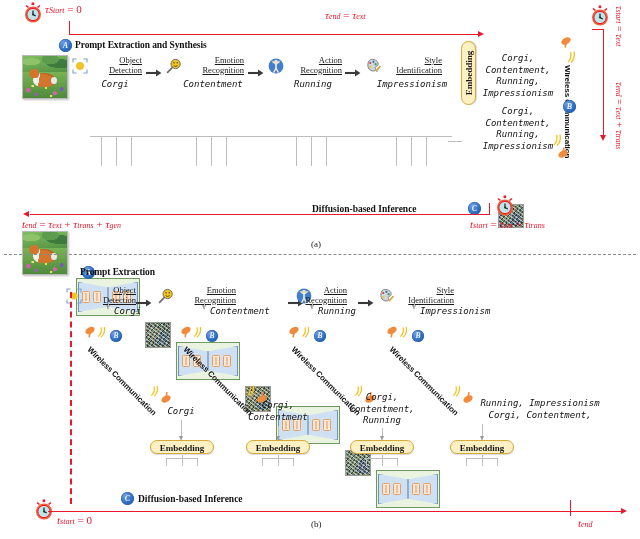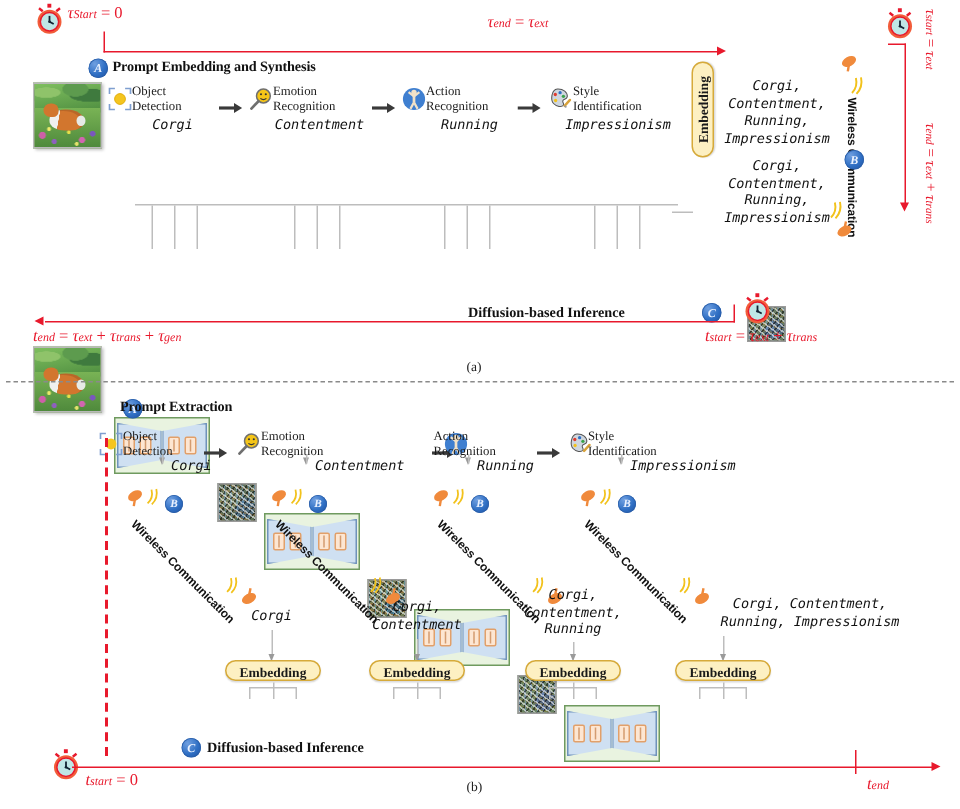--- a/index.html
+++ b/index.html
@@ -14,21 +14,21 @@
   }
   .fig { position:absolute; left:0; top:0; width:640px; height:539px; }
   .abs { position:absolute; }
 
   
   .serif-b { font-family:"Liberation Serif", serif; font-weight:bold; }
   .serif   { font-family:"Liberation Serif", serif; }
   .mono-i  { font-family:"DejaVu Sans Mono", monospace; font-style:italic; }
   .mathred { color:#e8192c; font-family:"Liberation Serif", serif; font-style:italic; }
 
-  .task-title { font-size:8.5px; line-height:9.5px; text-align:left; color:#1a1a1a; }
+  .task-title { font-size:8.5px; line-height:9.5px; text-align:right; color:#1a1a1a;text-decoration:underline; }
   .task-val   { font-size:9px; color:#111; text-align:center; white-space:nowrap; }
 
   .prompt-hdr { font-size:9.5px; letter-spacing:-0.1px; white-space:nowrap; }
 
   
   .badge {
     border-radius:50%;
     background: radial-gradient(circle at 32% 28%, #6f9fe0 0%, #2f6fc4 55%, #1f4f9c 100%);
     color:#eaf2ff; text-align:center; font-family:"Liberation Serif", serif;
     font-style:italic; font-weight:bold; box-shadow:0 0 0 0.5px #2a5ea8 inset;
@@ -134,21 +134,21 @@
   </div>
 
   <div class="abs vline" style="left:69px; top:21px; height:14px;"></div>
   <div class="abs hline" style="left:69px; top:34px; width:410px;"></div>
   <div class="abs arrowhead-r" style="left:478px; top:30.6px;"></div>
   <div class="abs mathred" style="left:325px; top:9px; font-size:11px;">
     <span>τ</span><span style="font-size:8px;">end</span><span style="font-style:normal;"> = </span><span>τ</span><span style="font-size:8px;">ext</span>
   </div>
 
   <div class="abs badge" style="left:59px; top:39px; width:13px; height:13px; font-size:8px; line-height:13px;">A</div>
-  <div class="abs serif-b prompt-hdr" style="left:75px; top:40px;">Prompt Embedding and Synthesis</div>
+  <div class="abs serif-b prompt-hdr" style="left:75px; top:40px;">Prompt Extraction and Synthesis</div>
 
   <div class="abs thumb" style="left:22px; top:55px; width:46px; height:44px;">
     <div class="sky"></div>
       <div class="grass"></div>
       <div class="dog"></div>
   </div>
 
   <div class="abs" style="left:72px; top:58px; width:16px; height:16px;">
     <svg width="16" height="16" viewBox="0 0 16 16">
       <path d="M1 4.6 V1 H4.6 M11.4 1 H15 V4.6 M15 11.4 V15 H11.4 M4.6 15 H1 V11.4" fill="none" stroke="#7f9fd0" stroke-width="1.1"></path>
@@ -627,22 +627,22 @@
   <div class="abs mono-i" style="left:232px; top:400px; width:92px; font-size:9px; line-height:11.5px; text-align:center;">
     <div>Corgi,</div>
     <div>Contentment</div>
   </div>
   <div class="abs mono-i" style="left:336px; top:392px; width:92px; font-size:9px; line-height:11.5px; text-align:center;">
     <div>Corgi,</div>
     <div>Contentment,</div>
     <div>Running</div>
   </div>
   <div class="abs mono-i" style="left:442px; top:398px; width:196px; font-size:9px; line-height:11.5px; text-align:center;">
+    <div>Running, Impressionism</div>
     <div>Corgi, Contentment,</div>
-    <div>Running, Impressionism</div>
   </div>
 
   <div class="abs grayline" style="left:181px; top:420px; width:1px; height:17px;"></div>
   <div class="abs garrow-d" style="left:179px; top:436px;"></div>
   <div class="abs grayline" style="left:278px; top:426px; width:1px; height:11px;"></div>
   <div class="abs garrow-d" style="left:276px; top:436px;"></div>
   <div class="abs grayline" style="left:382px; top:428px; width:1px; height:9px;"></div>
   <div class="abs garrow-d" style="left:380px; top:436px;"></div>
   <div class="abs grayline" style="left:482px; top:424px; width:1px; height:13px;"></div>
   <div class="abs garrow-d" style="left:480px; top:436px;"></div>

